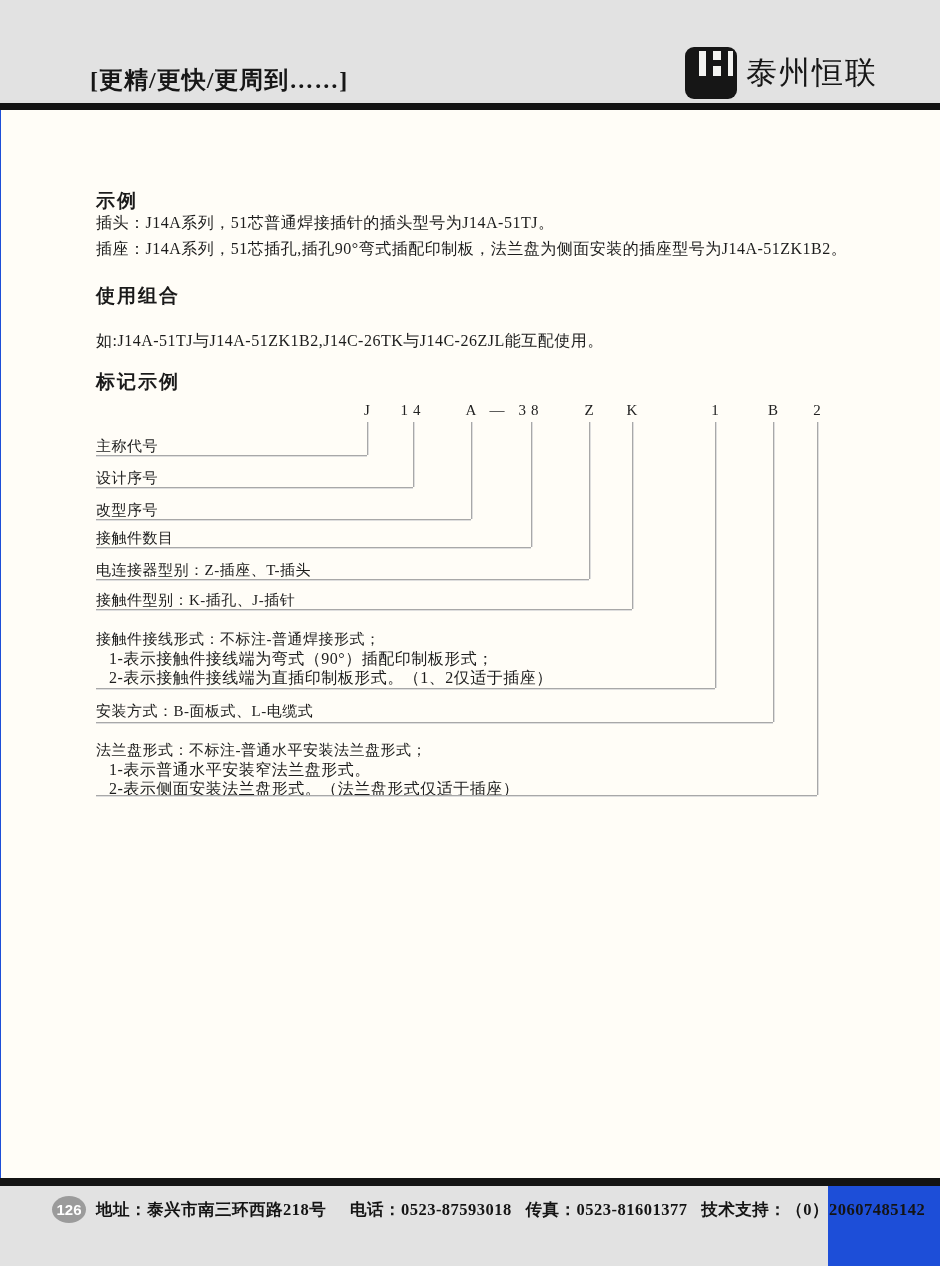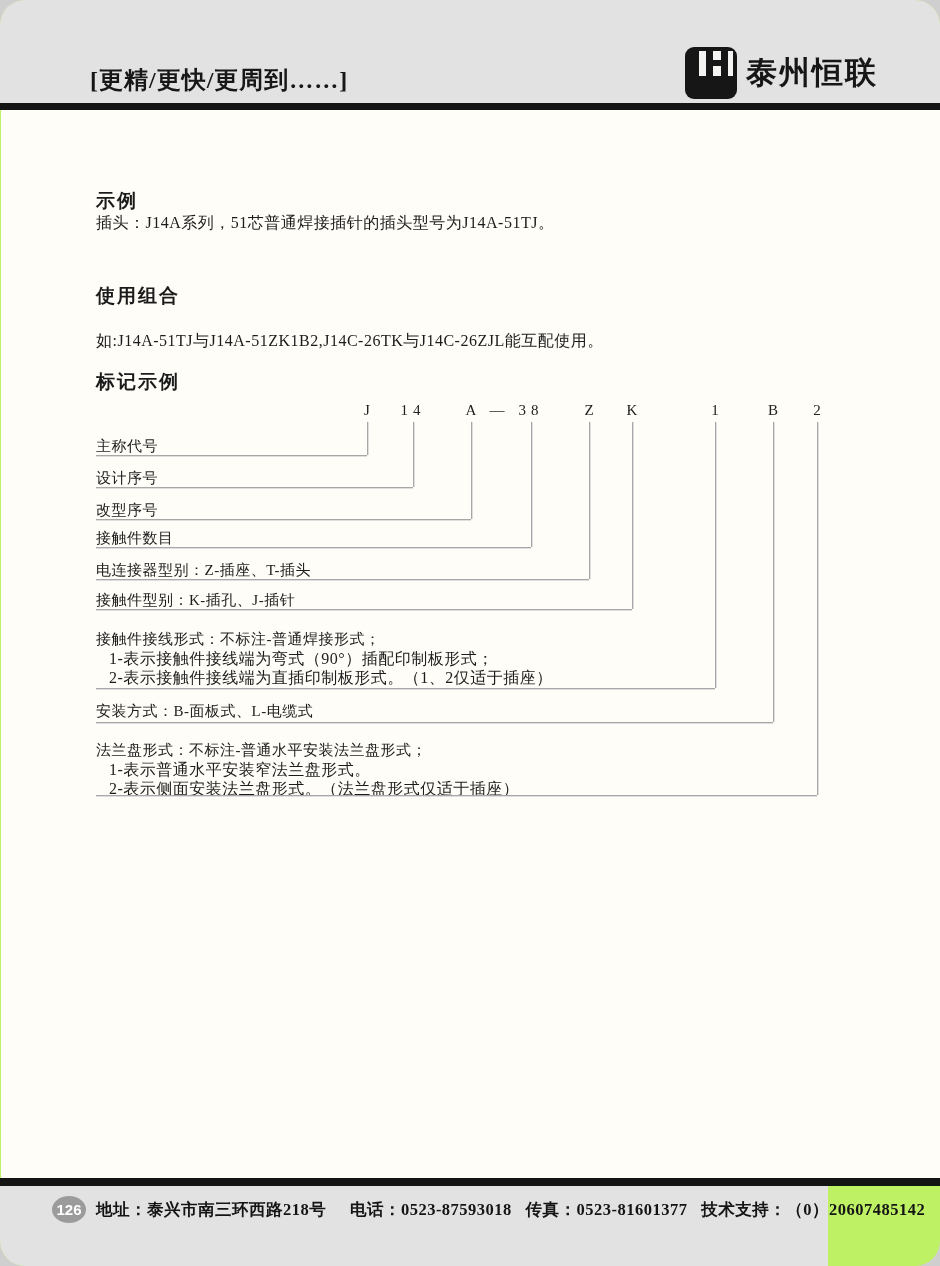--- a/index.html
+++ b/index.html
@@ -1,26 +1,26 @@
 <!DOCTYPE html>
 <html><head>
 <meta charset="utf-8">
 <style>
   html,body{margin:0;padding:0;background:#cfcfcf;}
   .page{
     position:relative;width:940px;height:1266px;margin:0 auto;
-    background:#bef264;overflow:hidden;
-    font-family:"Liberation Serif","DejaVu Serif",serif;color:#1c1c1c;border-radius:25px;
+    background:#1d4ed8;overflow:hidden;
+    font-family:"Liberation Serif","DejaVu Serif",serif;color:#1c1c1c;
   }
   
   .hdr{position:absolute;left:0;top:0;width:940px;height:103px;background:#e2e2e2;}
   .slogan{position:absolute;left:90px;top:64px;font-size:24px;font-weight:bold;letter-spacing:1px;color:#171717;}
   .brand{position:absolute;right:62px;top:46px;display:flex;align-items:center;}
   .logo{width:54px;height:54px;display:block;}
-  .company{font-family:"Liberation Sans","DejaVu Sans",sans-serif;font-size:31px;font-weight:bold;color:#161616;margin-left:8px;letter-spacing:2px;}
+  .company{font-family:"Liberation Sans","DejaVu Sans",sans-serif;font-size:31px;font-weight:normal;color:#161616;margin-left:8px;letter-spacing:2px;}
   .bar{position:absolute;left:0;width:940px;background:#141414;}
   .bar.top{top:103px;height:7px;}
   .bar.bottom{top:1178px;height:8px;}
   
   .content{position:absolute;left:1px;top:110px;width:940px;height:1068px;background:#fffdf7;}
   .sec-title{position:absolute;left:95px;font-family:"Liberation Sans","DejaVu Sans",sans-serif;font-weight:bold;font-size:19px;color:#1a1a1a;letter-spacing:2px;margin:0;}
   .body-line{position:absolute;left:95px;font-size:16px;letter-spacing:0.5px;white-space:nowrap;margin:0;}
   
   .code-char{position:absolute;top:292px;transform:translateX(-50%);font-size:15px;color:#222;white-space:nowrap;}
   .code-char.sp{letter-spacing:5px;}
@@ -56,20 +56,21 @@
       </svg>
       <span class="company">泰州恒联</span>
     </div>
   </div>
   <div class="bar top"></div>
 
   <div class="content">
 
     <h2 class="sec-title" style="top:78px;">示例</h2>
     <p class="body-line" style="top:103px;">插头：J14A系列，51芯普通焊接插针的插头型号为J14A-51TJ。</p>
+    <p class="body-line" style="top:129px;">插座：J14A系列，51芯插孔,插孔90°弯式插配印制板，法兰盘为侧面安装的插座型号为J14A-51ZK1B2。</p>
 
     <h2 class="sec-title" style="top:173px;">使用组合</h2>
     <p class="body-line" style="top:221px;">如:J14A-51TJ与J14A-51ZK1B2,J14C-26TK与J14C-26ZJL能互配使用。</p>
 
     <h2 class="sec-title" style="top:259px;">标记示例</h2>
 
     <div>
 
       <span class="code-char" style="left:366px;">J</span>
       <span class="code-char sp" style="left:412px;">14</span>

